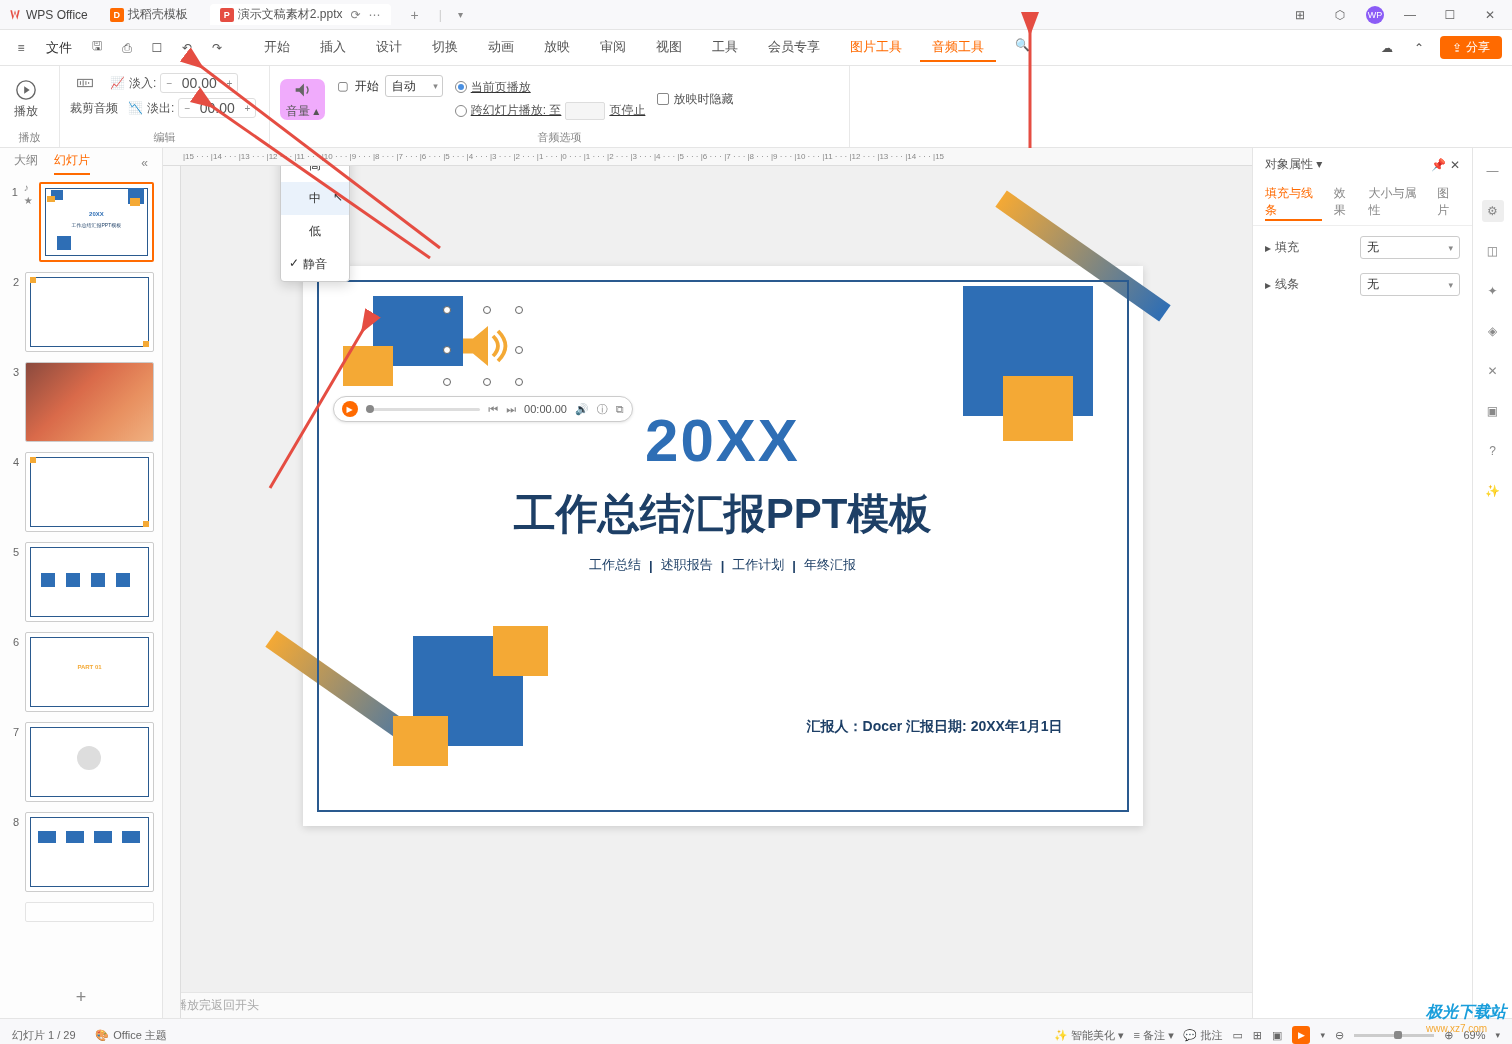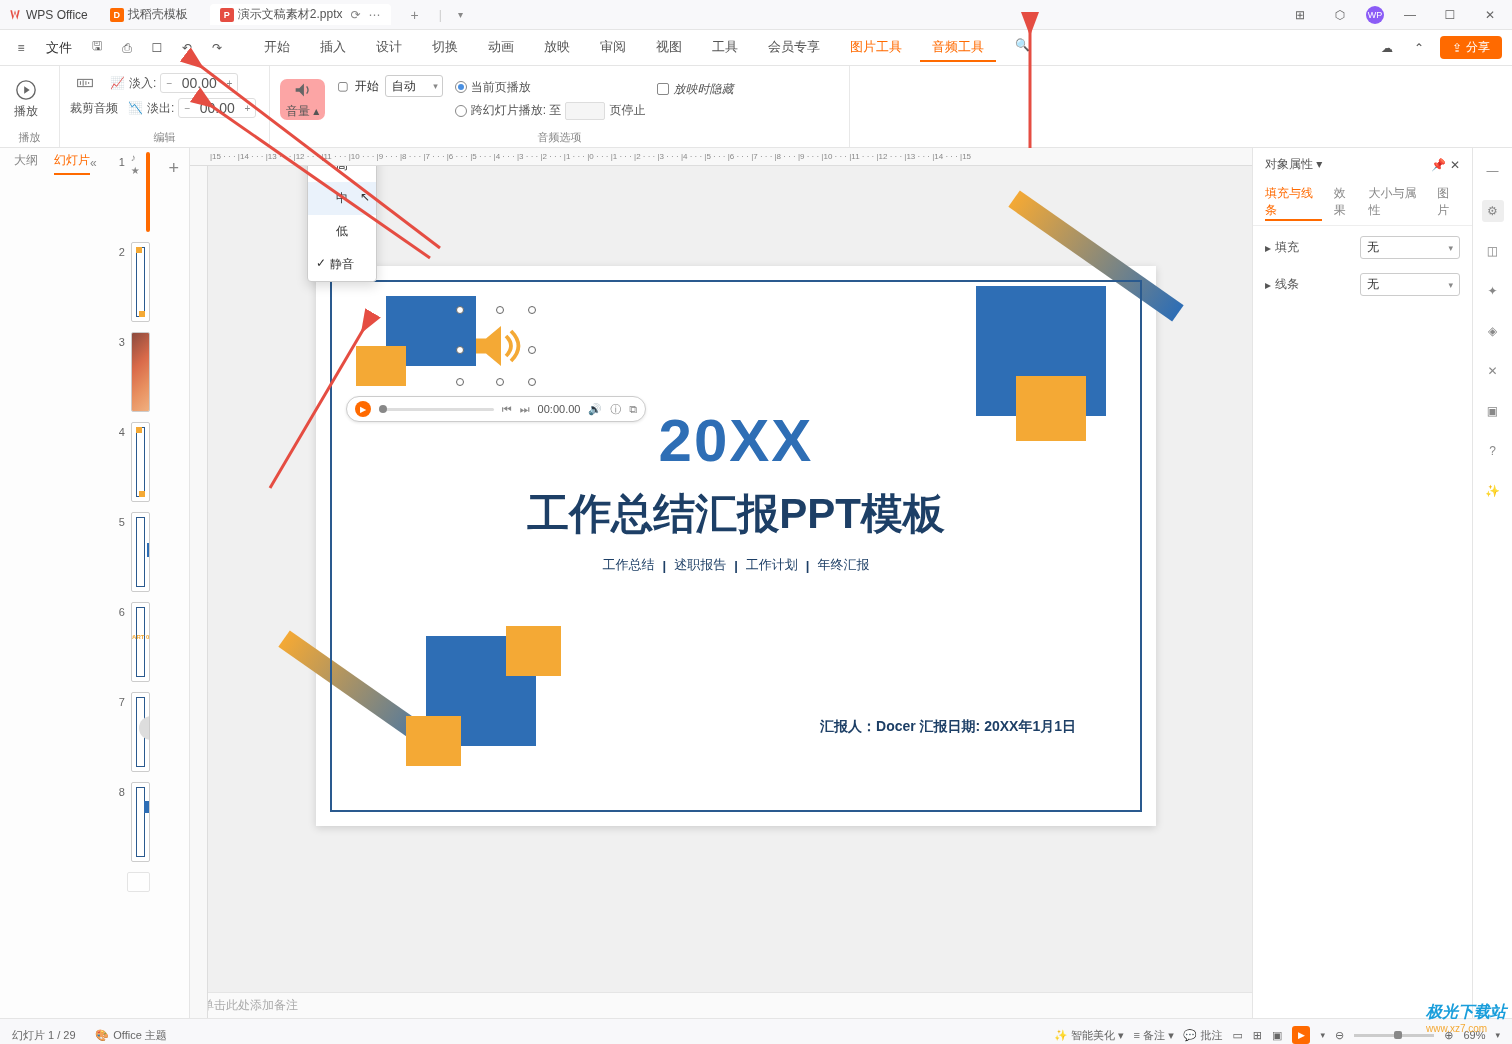--- a/index.html
+++ b/index.html
@@ -30,37 +30,37 @@
 .menu-tab.active { color: #ff6a00; border-bottom: 2px solid #ff6a00; }
 .menubar-right { margin-left: auto; display: flex; align-items: center; gap: 10px; }
 .share-btn { background: #ff6a00; color: #fff; padding: 3px 12px; border-radius: 4px; font-size: 12px; display: flex; align-items: center; gap: 4px; }
 
 
 .ribbon { height: 82px; display: flex; border-bottom: 1px solid #e5e5e5; background: #fff; }
 .ribbon-group { display: flex; flex-direction: column; border-right: 1px solid #e8e8e8; padding: 4px 10px 2px; }
 .ribbon-group-content { display: flex; align-items: center; gap: 8px; flex: 1; }
 .ribbon-group-label { font-size: 11px; color: #888; text-align: center; padding-top: 2px; }
 .ribbon-btn { display: flex; flex-direction: column; align-items: center; gap: 2px; font-size: 12px; color: #555; padding: 2px 4px; }
-.ribbon-btn.highlighted { background: #fca5a5; border-radius: 7px; padding: 0 6px; }
+.ribbon-btn.highlighted { background: #f0abfc; border-radius: 7px; padding: 0 6px; }
 .ribbon-btn svg { width: 22px; height: 22px; }
 .small-control { display: flex; align-items: center; gap: 4px; font-size: 12px; color: #555; }
 .spinner { display: flex; align-items: center; border: 1px solid #ddd; border-radius: 3px; height: 20px; }
 .spinner-btn { width: 16px; text-align: center; color: #888; font-size: 10px; }
 .spinner-val { width: 44px; text-align: center; font-size: 14px; }
 .combo { display: flex; align-items: center; justify-content: space-between; border: 1px solid #ccc; border-radius: 3px; padding: 1px 4px 1px 6px; font-size: 12px; height: 22px; width: 58px; }
 .radio-row { display: flex; align-items: center; gap: 4px; font-size: 12px; color: #555; }
 .radio-dot { width: 12px; height: 12px; border: 1px solid #888; border-radius: 50%; display: flex; align-items: center; justify-content: center; }
 .radio-dot.checked::after { content: ""; width: 6px; height: 6px; background: #4a90e2; border-radius: 50%; }
 .check-box { width: 12px; height: 12px; border: 1px solid #888; border-radius: 2px; }
 
 
 .body-area { display: flex; height: calc(1044px - 30px - 36px - 82px - 26px); position: relative; }
 
 
-.left-panel { width: 190px; border-right: 1px solid #e5e5e5; display: flex; background: #fdfdfd; }
+.left-panel { width: 163px; border-right: 1px solid #e5e5e5; display: flex; flex-direction: column; background: #fdfdfd; }
 .left-tabs { height: 30px; display: flex; align-items: center; justify-content: space-between; padding: 0 14px; }
 .left-tabs-group { display: flex; gap: 16px; }
 .left-tab { font-size: 12px; color: #888; padding-bottom: 4px; }
 .left-tab.active { color: #ff6a00; border-bottom: 2px solid #ff6a00; }
 .thumbs { flex: 1; overflow-y: auto; padding: 4px 8px; }
 .thumb-row { display: flex; align-items: flex-start; gap: 6px; margin-bottom: 10px; }
 .thumb-num { font-size: 11px; color: #666; width: 12px; text-align: right; padding-top: 4px; }
 .thumb-img { width: 140px; height: 80px; border: 1px solid #ccc; border-radius: 2px; background: #fff; position: relative; overflow: hidden; }
 .thumb-img.selected { border: 2px solid #ff6a00; }
 .thumb-add { text-align: center; padding: 10px; color: #888; font-size: 18px; }
@@ -282,33 +282,33 @@
         <div style="display:flex;gap:6px;align-items:center;">
           <span style="color:#666">▢</span>
           <span style="font-size:12px;">开始</span>
           <div class="combo">
               <span>自动</span>
               <span style="font-size:9px;color:#888">▾</span>
             </div>
         </div>
         <div style="height:22px"></div>
       </div>
-      <div style="display:flex;flex-direction:column;gap:6px;">
+      <div style="display:flex;flex-direction:column;gap:6px;text-decoration:underline;">
         <div class="radio-row">
             <span class="radio-dot checked"></span>
             <span>当前页播放</span>
           </div>
         <div class="radio-row">
             <span class="radio-dot"></span>
             <span>跨幻灯片播放: 至</span>
             <input style="width: 40px; height: 18px; border: 1px solid rgb(221, 221, 221); border-radius: 2px; background: rgb(245, 245, 245);">
             <span>页停止</span>
           </div>
       </div>
-      <div style="display:flex;flex-direction:column;gap:6px;font-style:italic;">
+      <div style="display:flex;flex-direction:row;gap:6px;">
         <div class="radio-row">
             <span class="check-box"></span>
             <span>放映时隐藏</span>
           </div>
         <div style="height:14px"></div>
       </div>
     </div>
     <div class="ribbon-group-label">音频选项</div>
   </div>
 
@@ -478,21 +478,21 @@
           <span style="color:#888">⏮</span>
           <span style="color:#888">⏭</span>
           <span>00:00.00</span>
           <span style="color:#888">🔊</span>
           <span style="color:#888">ⓘ</span>
           <span style="color:#888">⧉</span>
         </div>
       </div>
     </div>
     <div class="notes-bar">
-        <span>单击此处添加备注</span>
+        <span>播放完返回开头</span>
       </div>
   </div>
 
   <div class="right-panel">
     <div class="right-header">
       <span><span>对象属性</span> ▾</span>
       <span><span>📌</span> <span>✕</span></span>
     </div>
     <div class="right-tabs">
       <span class="right-tab active">填充与线条</span>

